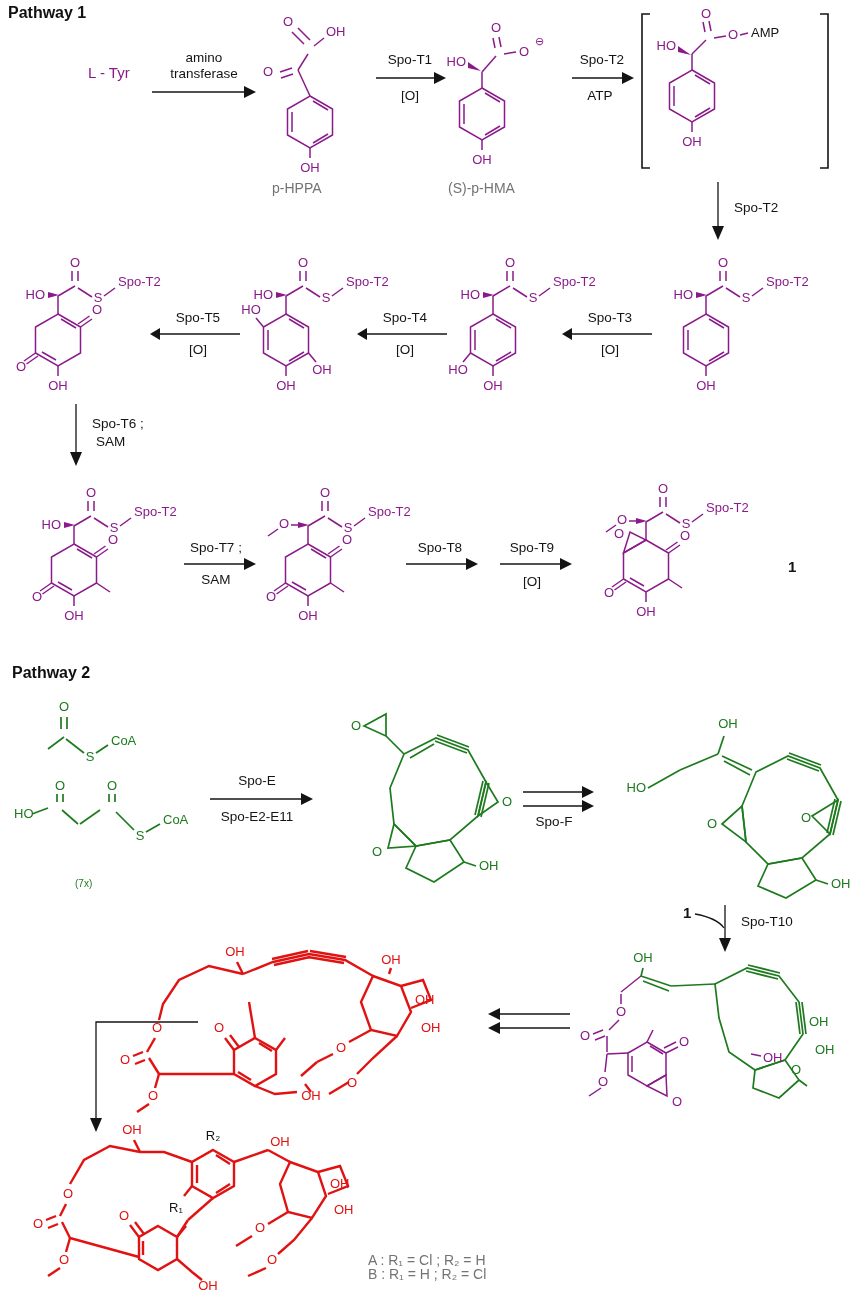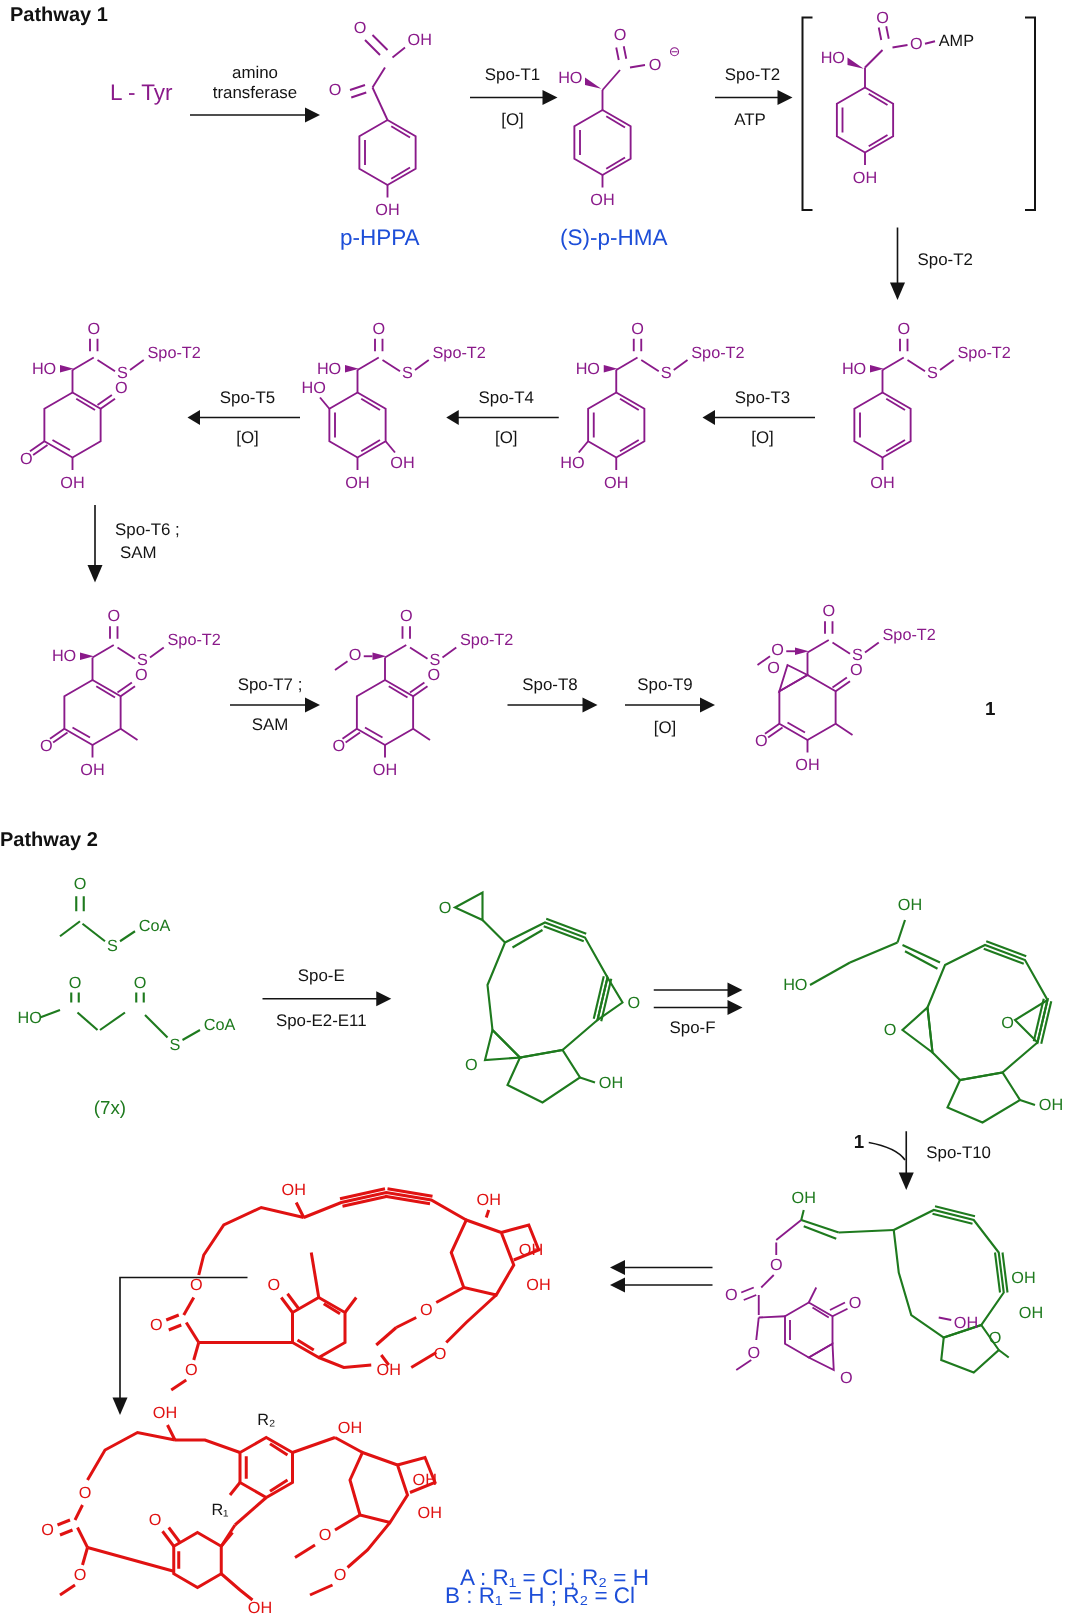--- a/index.html
+++ b/index.html
@@ -1,23 +1,23 @@
 <!DOCTYPE html>
 <html><head>
 <meta charset="utf-8">
 <style>
   *{margin:0;padding:0;box-sizing:border-box}
   html,body{background:#fff}
   #canvas{position:relative;width:856px;height:1297px;background:#ffffff;
           font-family:"Liberation Sans",sans-serif;overflow:hidden}
   .abs{position:absolute}
   .hdr{font-weight:bold;font-size:16px;color:#111}
-  .lbl{font-size:18px;color:#1d4ed8}
-  .plbl{font-size:18px;color:#8A1A8A}
-  .glbl{font-size:15px;color:#1E7A1E}
+  .lbl{font-size:14px;color:#737373}
+  .plbl{font-size:15px;color:#8A1A8A}
+  .glbl{font-size:10px;color:#1E7A1E}
   svg.abs{overflow:visible}
   svg text{font-family:"Liberation Sans",sans-serif;font-size:13px}
   text.p{fill:#8A1A8A}
   text.g{fill:#1E7A1E}
   text.r{fill:#E01212}
   text.k{fill:#141414}
   text.enz{font-size:13.5px;fill:#141414}
   text.cnum{font-weight:bold;font-size:15px;fill:#141414}
   text.chg{font-size:11px}
   .sp{stroke:#8A1A8A;fill:none;stroke-width:1.5}
@@ -386,21 +386,21 @@
     <text class="p" x="24" y="58" text-anchor="end">O</text>
     <text class="p" x="63" y="13" text-anchor="middle">O</text>
     <text class="p" x="86" y="48" text-anchor="middle">S</text>
     <text class="p" x="106" y="32">Spo-T2</text>
     <text class="p" x="9" y="117" text-anchor="middle">O</text>
     <text class="p" x="85" y="60" text-anchor="middle">O</text>
     <text class="p" x="46" y="136" text-anchor="middle">OH</text>
     <text class="cnum" x="188" y="92">1</text>
   </svg>
 
-  <div class="abs hdr" style="left:0;top:664px">Pathway 2</div>
+  <div class="abs hdr" style="left:12px;top:664px">Pathway 2</div>
 
   <svg class="abs" style="left:40px;top:695px" width="160" height="95">
     <g class="sg">
       <path d="M8,54 L24,42"></path>
       <path d="M21,34 L21,22"></path>
         <path d="M27,34 L27,22"></path>
       <path d="M26,44 L44,58"></path>
       <path d="M56,58 L68,50"></path>
     </g>
     <text class="g" x="24" y="16" text-anchor="middle">O</text>
@@ -653,15 +653,15 @@
     <text class="r" x="36" y="142" text-anchor="middle">O</text>
     <text class="r" x="96" y="98" text-anchor="middle">O</text>
     <text class="r" x="302" y="66">OH</text>
     <text class="r" x="306" y="92">OH</text>
     <text class="r" x="232" y="110" text-anchor="middle">O</text>
     <text class="r" x="244" y="142" text-anchor="middle">O</text>
     <text class="r" x="180" y="168" text-anchor="middle">OH</text>
   </svg>
 
   <div class="abs lbl" style="left:368px;top:1252px">A : R₁ = Cl  ;  R₂ = H</div>
-  <div class="abs lbl" style="left:356px;top:1266px">B : R₁ = H  ;  R₂ = Cl</div>
+  <div class="abs lbl" style="left:368px;top:1266px">B : R₁ = H  ;  R₂ = Cl</div>
 
 </div>
 
 </body></html>

